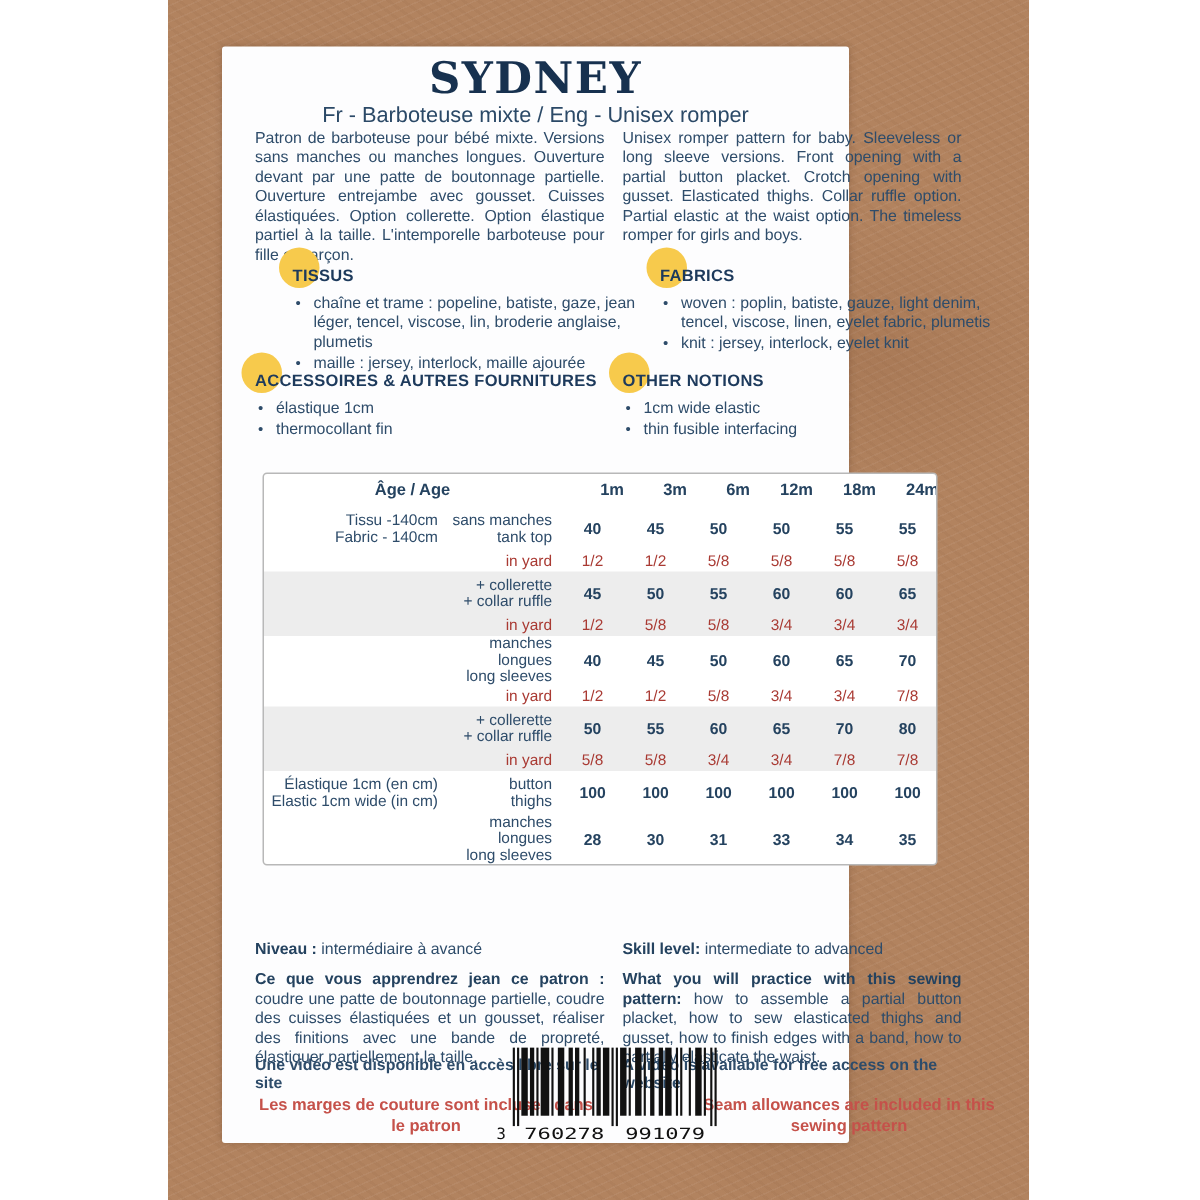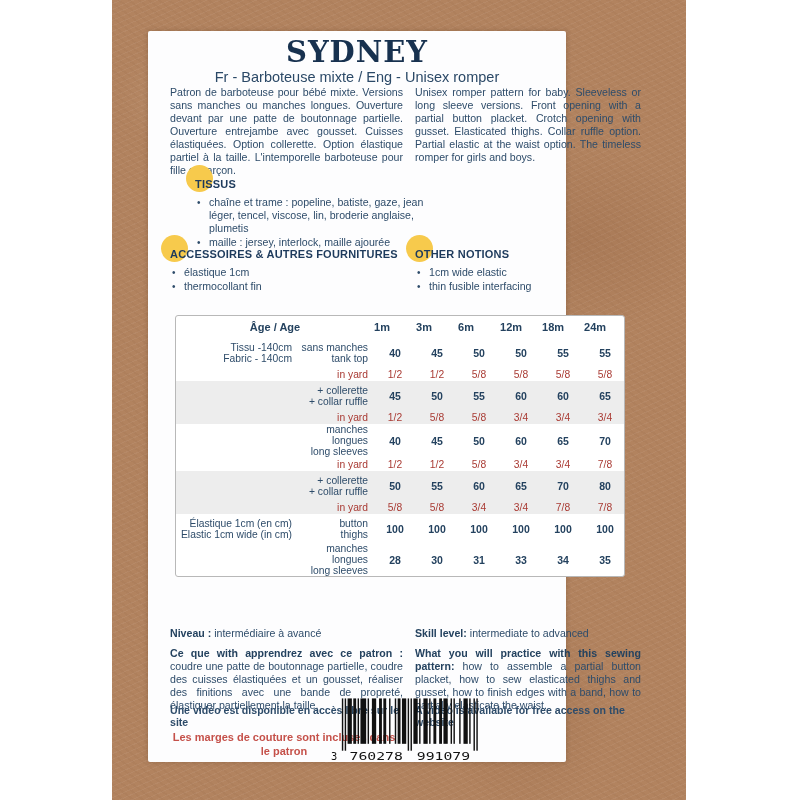--- a/index.html
+++ b/index.html
@@ -60,21 +60,21 @@
   
   .tablebox {
     left:27px; top:284px; width:450px;
     border:1px solid #b8b8b8; border-radius:3px; background:#fff; overflow:hidden;
   }
   table { width:100%; border-collapse:collapse; table-layout:fixed; }
   td,th { vertical-align:middle; }
   tr.h1 td, tr.h2 td { height:22px; font-weight:bold; font-size:11px; color:#24425f; }
   tr.h2 td { border-bottom:2px solid #2a4663; }
   td.agehead { text-align:center; }
-  td.agev { text-align:left; }
+  td.agev { text-align:right; }
   tr.dbl  { height:29px; }
   tr.yard { height:14px; }
   tr.shade { background:#ededed; }
   td.gtd { text-align:right; font-size:10.3px; line-height:11px; color:#2e4c6a; padding-right:2px; }
   td.std { text-align:right; font-size:10.3px; line-height:11px; color:#2e4c6a; padding-right:6px; }
   td.vtd { text-align:center; font-size:10.5px; font-weight:bold; color:#24425f; }
   .red, td.vtd.red { color:#a93a33 !important; font-weight:normal; font-size:10.3px; }
 
   .row-skill { top:596px; font-size:10.6px; }
   .row-learn { top:616px; }
@@ -103,20 +103,28 @@
 
     <div class="abs col-fr row-sec1">
       <div class="sec-h">
         <span class="dot"></span>
         <span class="lbl">TISSUS</span>
       </div>
       <div class="li">chaîne et trame : popeline, batiste, gaze, jean léger, tencel, viscose, lin, broderie anglaise, plumetis</div>
       <div class="li">maille : jersey, interlock, maille ajourée</div>
     </div>
 
+    <div class="abs col-en row-sec1">
+      <div class="sec-h">
+        <span class="dot"></span>
+        <span class="lbl">FABRICS</span>
+      </div>
+      <div class="li">woven : poplin, batiste, gauze, light denim, tencel, viscose, linen, eyelet fabric, plumetis</div>
+      <div class="li">knit : jersey, interlock, eyelet knit</div>
+    </div>
 
     <div class="abs col-fr row-sec2">
       <div class="sec-h">
         <span class="dot"></span>
         <span class="lbl">ACCESSOIRES &amp; AUTRES FOURNITURES</span>
       </div>
       <div class="li">élastique 1cm</div>
       <div class="li">thermocollant fin</div>
     </div>
 
@@ -282,30 +290,31 @@
     </div>
 
     <div class="abs col-fr row-skill">
       <b>Niveau :</b> <span>intermédiaire à avancé</span>
     </div>
     <div class="abs col-en row-skill">
       <b>Skill level:</b> <span>intermediate to advanced</span>
     </div>
 
     <div class="abs para col-fr row-learn">
-      <b>Ce que with apprendrez avec ce patron :</b> <span>coudre une patte de boutonnage partielle, coudre des cuisses élastiquées et un gousset, réaliser des finitions avec une bande de propreté, élastiquer partiellement la taille.</span>
+      <b>Ce que vous apprendrez jean ce patron :</b> <span>coudre une patte de boutonnage partielle, coudre des cuisses élastiquées et un gousset, réaliser des finitions avec une bande de propreté, élastiquer partiellement la taille.</span>
     </div>
     <div class="abs para col-en row-learn">
       <b>What you will practice with this sewing pattern:</b> <span>how to assemble a partial button placket, how to sew elasticated thighs and gusset, how to finish edges with a band, how to partially elasticate the waist.</span>
     </div>
 
     <div class="abs col-fr row-video">Une vidéo est disponible en accès libre sur le site</div>
     <div class="abs col-en row-video">A video is available for free access on the website</div>
 
     <div class="abs note note-fr">Les marges de couture sont incluses dans le patron</div>
+    <div class="abs note note-en">Seam allowances are included in this sewing pattern</div>
 
     <div class="abs barcode"><svg viewBox="-12 0 152 64" width="150" height="64">
           <rect x="0.00" y="0" width="1.45" height="53" fill="#111111"></rect>
           <rect x="2.90" y="0" width="1.45" height="53" fill="#111111"></rect>
           <rect x="5.80" y="0" width="4.35" height="46" fill="#111111"></rect>
           <rect x="11.60" y="0" width="2.90" height="46" fill="#111111"></rect>
           <rect x="15.95" y="0" width="1.45" height="46" fill="#111111"></rect>
           <rect x="18.85" y="0" width="5.80" height="46" fill="#111111"></rect>
           <rect x="26.10" y="0" width="1.45" height="46" fill="#111111"></rect>
           <rect x="30.45" y="0" width="4.35" height="46" fill="#111111"></rect>

